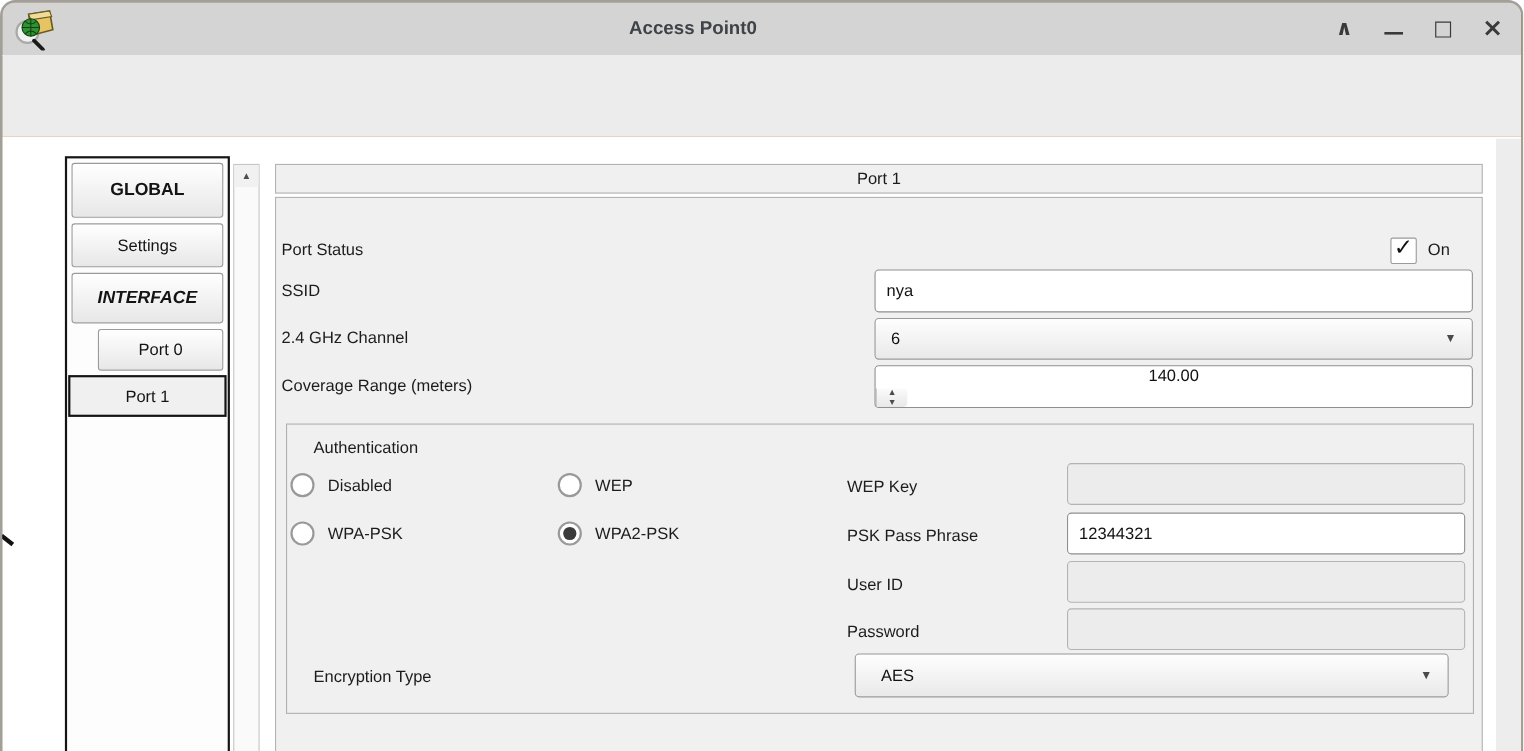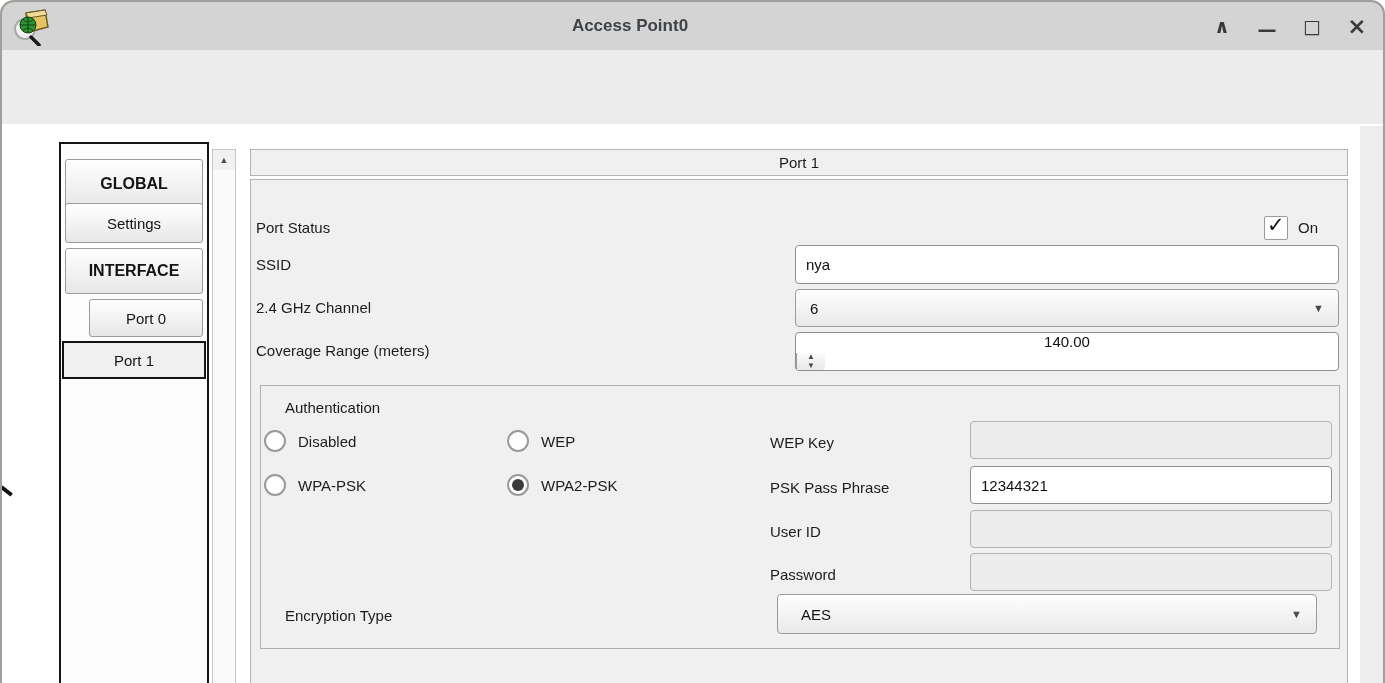--- a/index.html
+++ b/index.html
@@ -100,23 +100,23 @@
       <span class="winctl">□</span>
       <span class="winctl close">×</span>
     </div>
   </div>
 
   <div class="chrome-strip"></div>
   <div class="content-bg"></div>
 
 
   <div class="sidebar">
-    <div class="sbtn header" style="top:4px;height:50px;margin-top:11px;">GLOBAL</div>
+    <div class="sbtn header" style="top:4px;height:50px;">GLOBAL</div>
     <div class="sbtn" style="top:59px;height:40px;">Settings</div>
-    <div class="sbtn header" style="top:104px;height:46px;">INTERFACE</div>
+    <div class="sbtn header" style="top:104px;height:46px;font-style:italic;">INTERFACE</div>
     <div class="sbtn" style="top:155px;height:38px;margin-left:24px;">Port 0</div>
     <div class="sbtn selected" style="top:197px;height:38px;">Port 1</div>
   </div>
   <div class="side-scroll">
     <div class="up">▲</div>
   </div>
 
   <div class="panel-header">Port 1</div>
   <div class="form"></div>
 

